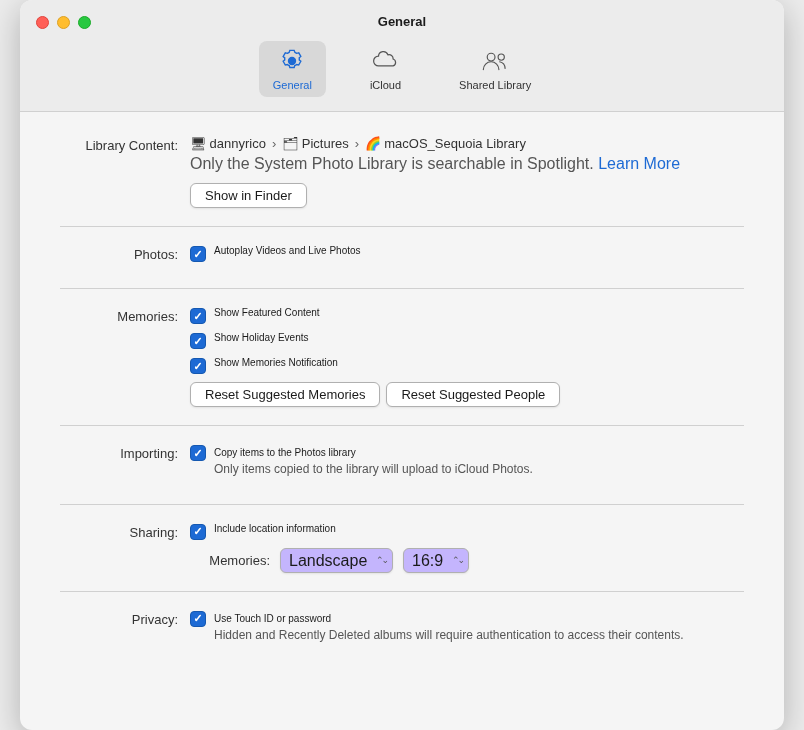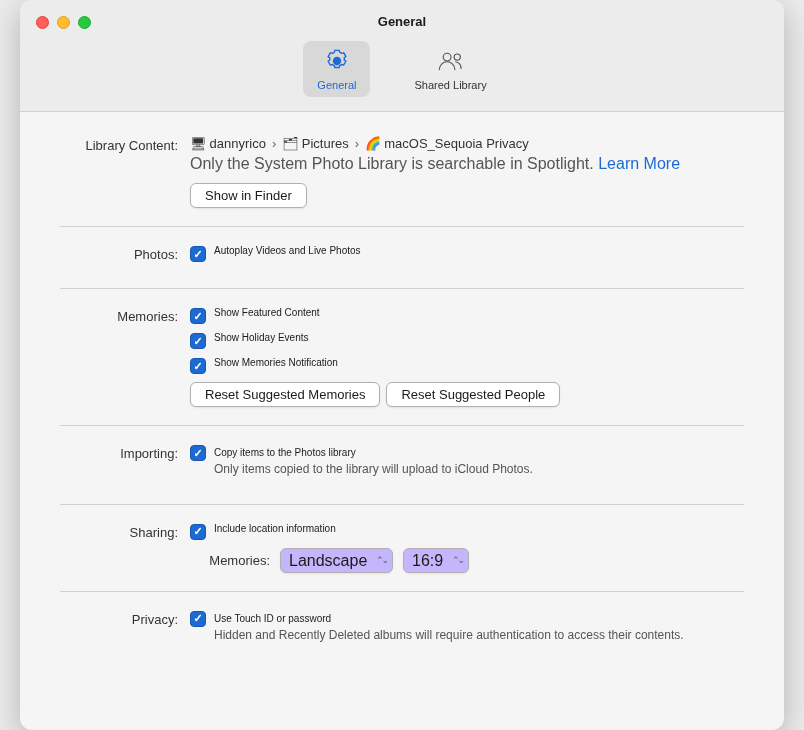--- a/index.html
+++ b/index.html
@@ -279,20 +279,28 @@
       <div class="toolbar-item active">
         <div class="toolbar-icon">
           <svg class="gear-svg" viewBox="0 0 28 28" fill="none">
             <path d="M14 9.5a4.5 4.5 0 100 9 4.5 4.5 0 000-9z" fill="#1d6ad4"></path>
             <path fill-rule="evenodd" clip-rule="evenodd" d="M11.7 2.5l-.7 2.1a8.5 8.5 0 00-2 1.16l-2.2-.56-2.3 3.98 1.7 1.44a8.6 8.6 0 000 2.32L4.5 14.3l2.3 3.98 2.2-.56a8.5 8.5 0 002 1.16l.7 2.12h4.6l.7-2.12a8.5 8.5 0 002-1.16l2.2.56 2.3-3.98-1.7-1.44a8.6 8.6 0 000-2.32l1.7-1.46L21.3 5.2l-2.2.56a8.5 8.5 0 00-2-1.16L16.3 2.5h-4.6z" stroke="#1d6ad4" stroke-width="1.5" fill="none"></path>
           </svg>
         </div>
         <span class="tab-label">General</span>
       </div>
 
+      <div class="toolbar-item">
+        <div class="toolbar-icon">
+          <svg class="icloud-svg" viewBox="0 0 32 24" fill="none">
+            <path d="M26 18H8a6 6 0 010-12 6 6 0 0111.6-1.6A5 5 0 0126 9.5 4.5 4.5 0 0126 18z" stroke="#555" stroke-width="1.5" fill="none"></path>
+          </svg>
+        </div>
+        <span class="tab-label">iCloud</span>
+      </div>
 
       <div class="toolbar-item">
         <div class="toolbar-icon">
           <svg class="people-svg" viewBox="0 0 36 28" fill="none">
             <circle cx="13" cy="9" r="5" stroke="#555" stroke-width="1.5" fill="none"></circle>
             <path d="M3 25c0-5.5 4.5-10 10-10s10 4.5 10 10" stroke="#555" stroke-width="1.5" fill="none" stroke-linecap="round"></path>
             <circle cx="26" cy="9" r="4" stroke="#555" stroke-width="1.5" fill="none"></circle>
             <path d="M24 15c3.9.8 6.8 4.3 7 8.5" stroke="#555" stroke-width="1.5" fill="none" stroke-linecap="round"></path>
           </svg>
         </div>
@@ -312,21 +320,21 @@
             <span>dannyrico</span>
           </span>
           <span class="path-separator">›</span>
           <span class="path-item">
             <span class="path-icon">🗂</span>
             <span>Pictures</span>
           </span>
           <span class="path-separator">›</span>
           <span class="path-item">
             <span class="path-icon">🌈</span>
-            <span>macOS_Sequoia Privacy</span>
+            <span>macOS_Sequoia Library</span>
           </span>
         </div>
         <div class="library-sub">
           <span>Only the System Photo Library is searchable in Spotlight.</span>
           <a class="learn-more">Learn More</a>
         </div>
         <div class="btn-row">
           <button class="mac-btn">Show in Finder</button>
         </div>
       </div>

